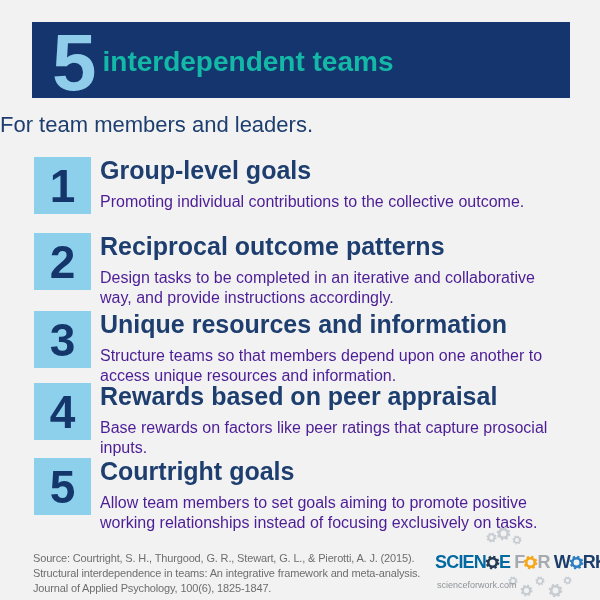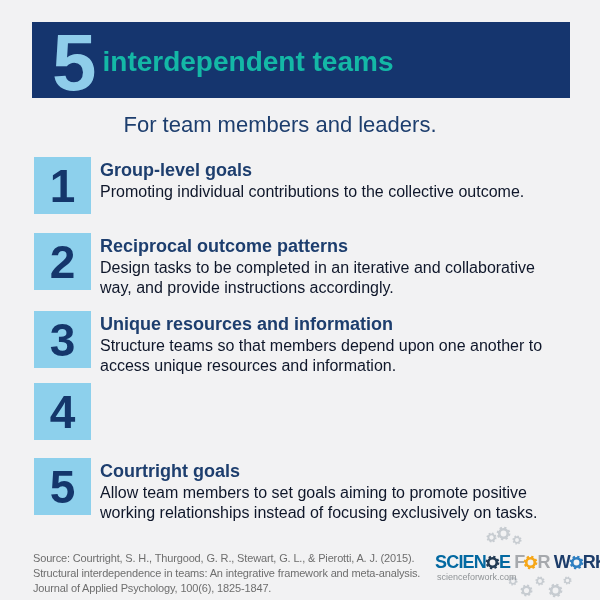--- a/index.html
+++ b/index.html
@@ -22,60 +22,60 @@
     color:#8fcdea;font-size:80px;font-weight:bold;line-height:70px;
     margin-left:20px;margin-top:6px;
     letter-spacing:-2px;
   }
   .titles{margin-left:8px;margin-top:2px;}
   .title-l1{color:#7fc4e6;font-size:28px;font-weight:bold;line-height:33px;white-space:nowrap;}
   .title-l2{color:#14b8a6;font-size:28px;font-weight:bold;line-height:33px;white-space:nowrap;}
 
   
   .subtitle{
-    position:absolute;left:0;top:112px;width:560px;text-align:center;
+    position:absolute;left:0;top:112px;width:560px;
     color:#1d3e6e;font-size:22px;line-height:26px;
   }
 
   
   .tip{position:absolute;left:34px;display:flex;align-items:flex-start;}
   .tip.pos1{top:157px}
   .tip.pos2{top:233px}
   .tip.pos3{top:311px}
   .tip.pos4{top:383px}
   .tip.pos5{top:458px}
   .numbox{
     flex:0 0 57px;width:57px;height:57px;background:#8dd0ec;
     color:#14366b;font-size:46px;font-weight:bold;
     display:flex;align-items:center;justify-content:center;
   }
   .tiptext{margin-left:9px;width:470px;padding-top:2px;}
   .tiptext h2{
-    margin:0;color:#1d3e6e;font-size:18px;font-weight:bold;line-height:22px;
+    margin:0;color:#1d3e6e;font-size:25px;font-weight:bold;line-height:22px;
   }
   .tiptext p{
-    margin:1px 0 0;color:#0f172a;font-size:16px;line-height:19.5px;
+    margin:11px 0 0;color:#4c1d95;font-size:16px;line-height:19.5px;
   }
 
   
   .source{
     position:absolute;left:33px;top:551px;width:420px;margin:0;
     color:#6e6e6e;font-size:11px;line-height:15px;letter-spacing:-0.15px;
   }
   .logo{position:absolute;left:430px;top:526px;width:164px;height:72px;}
   .logo-text{
     position:absolute;left:5px;top:26px;
     display:flex;align-items:center;white-space:nowrap;
     font-weight:bold;font-size:18px;letter-spacing:-0.8px;
   }
   .lt-blue{color:#0369a1;}
   .lt-gray{color:#a6a9ad;}
   .lt-navy{color:#1d3d6a;}
   .logo-url{
-    position:absolute;left:7px;top:46px;
+    position:absolute;left:7px;top:54px;
     color:#8f9396;font-size:9px;letter-spacing:0;
   }
   .gear{display:inline-block;}
   .gear-inline{width:15px;height:15px;vertical-align:-2px;margin:0 -1px;}
   .gear-navy{color:#233b54;}
   .gear-orange{color:#f6a718;}
   .gear-blue{color:#2e7fc1;}
   .gear-deco{position:absolute;color:#c7ccd1;}
   .gd1{left:56px;top:6px;width:11px;height:11px;}
   .gd2{left:66px;top:0px;width:15px;height:15px;}
@@ -135,20 +135,24 @@
     </div>
     <div class="tiptext">
       <h2>Unique resources and information</h2>
       <p>Structure teams so that members depend upon one another to access unique resources and information.</p>
     </div>
   </div>
 
   <div class="tip pos4">
     <div class="numbox">
       <span>4</span>
+    </div>
+    <div class="tiptext">
+      <h2>Rewards based on peer appraisal</h2>
+      <p>Base rewards on factors like peer ratings that capture prosocial inputs.</p>
     </div>
   </div>
 
   <div class="tip pos5">
     <div class="numbox">
       <span>5</span>
     </div>
     <div class="tiptext">
       <h2>Courtright goals</h2>
       <p>Allow team members to set goals aiming to promote positive working relationships instead of focusing exclusively on tasks.</p>

